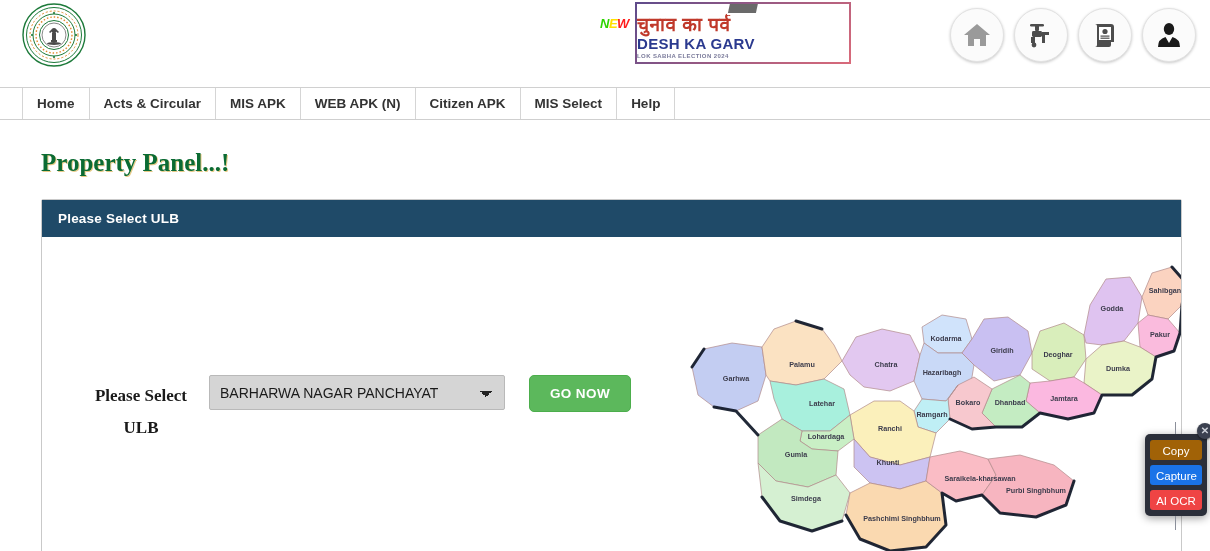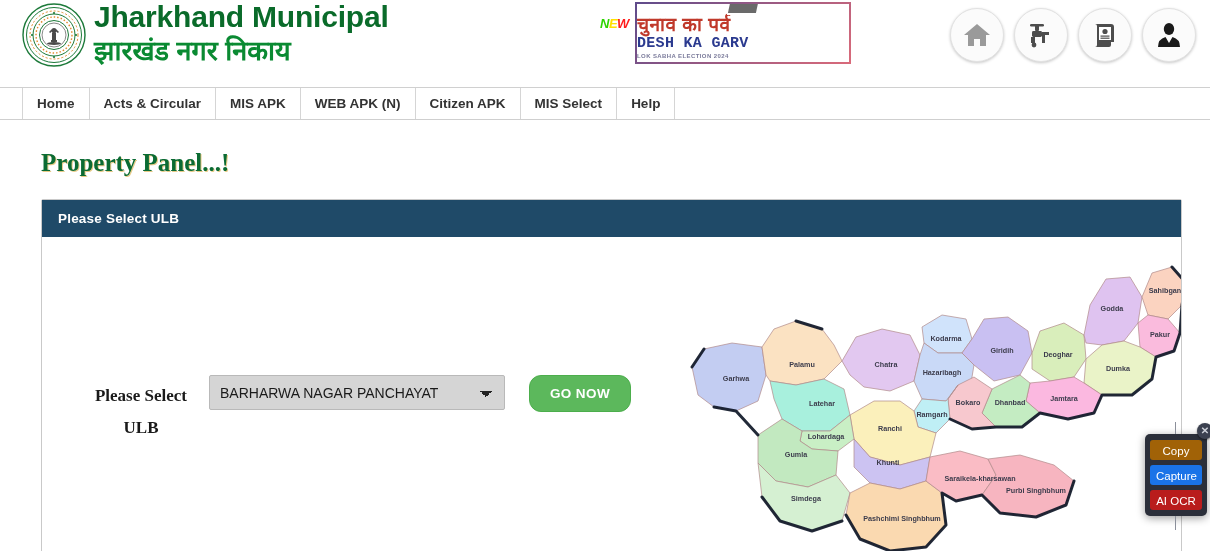--- a/index.html
+++ b/index.html
@@ -125,21 +125,20 @@
     letter-spacing: 0.5px;
     line-height: 1;
   }
   .poster-en {
     margin-top: 2px;
     font-size: 15px;
     font-weight: bold;
     color: #2b3a8f;
     letter-spacing: 0.3px;
     line-height: 1;
-    font-family: Liberation Mono, monospace;
   }
   .poster-sub {
     margin-top: 2px;
     font-size: 6px;
     font-weight: bold;
     color: #7a7a9a;
     letter-spacing: 0.4px;
   }
   .tollfree {
     position: absolute;
@@ -271,21 +270,21 @@
       calc(100% - 12px) 15px;
     background-size: 6px 6px, 6px 6px;
     background-repeat: no-repeat;
   }
   .go-btn {
     margin-left: 24px;
     width: 102px;
     height: 37px;
     background: #5cb85c;
     border: 1px solid #4cae4c;
-    border-radius: 12px;
+    border-radius: 5px;
     color: #ffffff;
     font-size: 13.5px;
     font-weight: bold;
     letter-spacing: 0.4px;
     cursor: pointer;
     font-family: "Liberation Sans", sans-serif;
   }
 
   
   .map-wrap {
@@ -326,21 +325,21 @@
     font-size: 11.5px;
     color: #ffffff;
     margin-bottom: 5px;
     cursor: pointer;
     border: none;
     font-family: "Liberation Sans", sans-serif;
   }
   .ft-btn:last-child { margin-bottom: 0; }
   .ft-copy { background: #a16207; }
   .ft-capture { background: #1a73e8; }
-  .ft-ocr { background: #b91c1c; }
+  .ft-ocr { background: #ef4444; }
   .ft-close {
     position: absolute;
     right: -6px;
     top: -11px;
     width: 16px;
     height: 16px;
     border-radius: 50%;
     background: #3c4150;
     color: #cfd2da;
     font-size: 10px;
@@ -386,24 +385,20 @@
         <rect x="30" y="30" width="4" height="7"></rect>
         <circle cx="32" cy="27.5" r="2.6"></circle>
         <path d="M27 29 q2 -3 5 -3 q3 0 5 3 l-1.2 1 q-1.6 -2.2 -3.8 -2.2 q-2.2 0 -3.8 2.2 z"></path>
         <ellipse cx="32" cy="40.5" rx="7" ry="1.4"></ellipse>
       </g>
       <circle cx="32" cy="10" r="1.1" fill="#1d7a3a"></circle>
       <circle cx="54" cy="32" r="1.1" fill="#1d7a3a"></circle>
       <circle cx="32" cy="54" r="1.1" fill="#1d7a3a"></circle>
       <circle cx="10" cy="32" r="1.1" fill="#1d7a3a"></circle>
     </svg>
-    <span class="brand-text">
-      <span class="brand-en">Jharkhand Municipal</span>
-      <span class="brand-hi">झारखंड नगर निकाय</span>
-    </span>
   </div>
 
   <div class="election">
     <div class="new-badge"><span>N</span><span>E</span><span>W</span></div>
     <div class="poster">
       <div class="poster-evm">
         <div class="evm-body"></div>
         <div class="evm-strip"></div>
       </div>
       <div class="poster-hi">चुनाव का पर्व</div>

